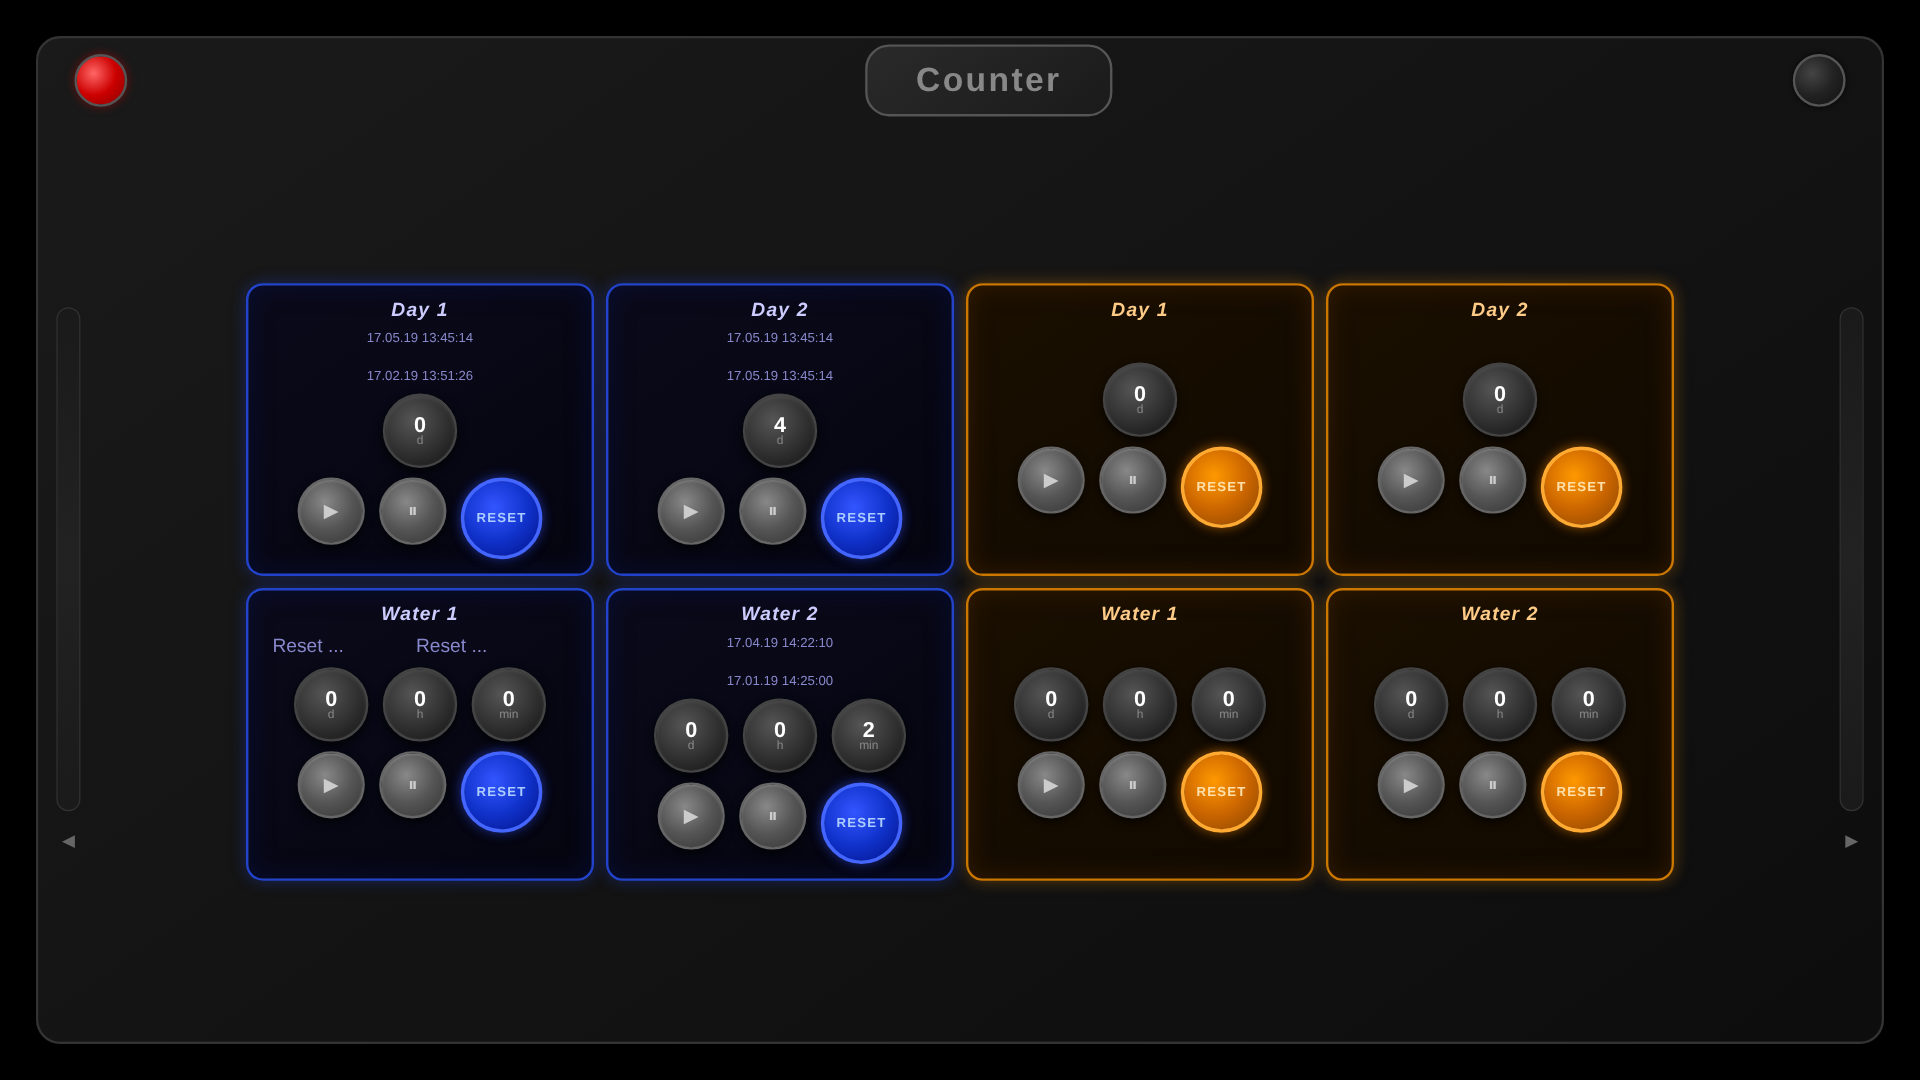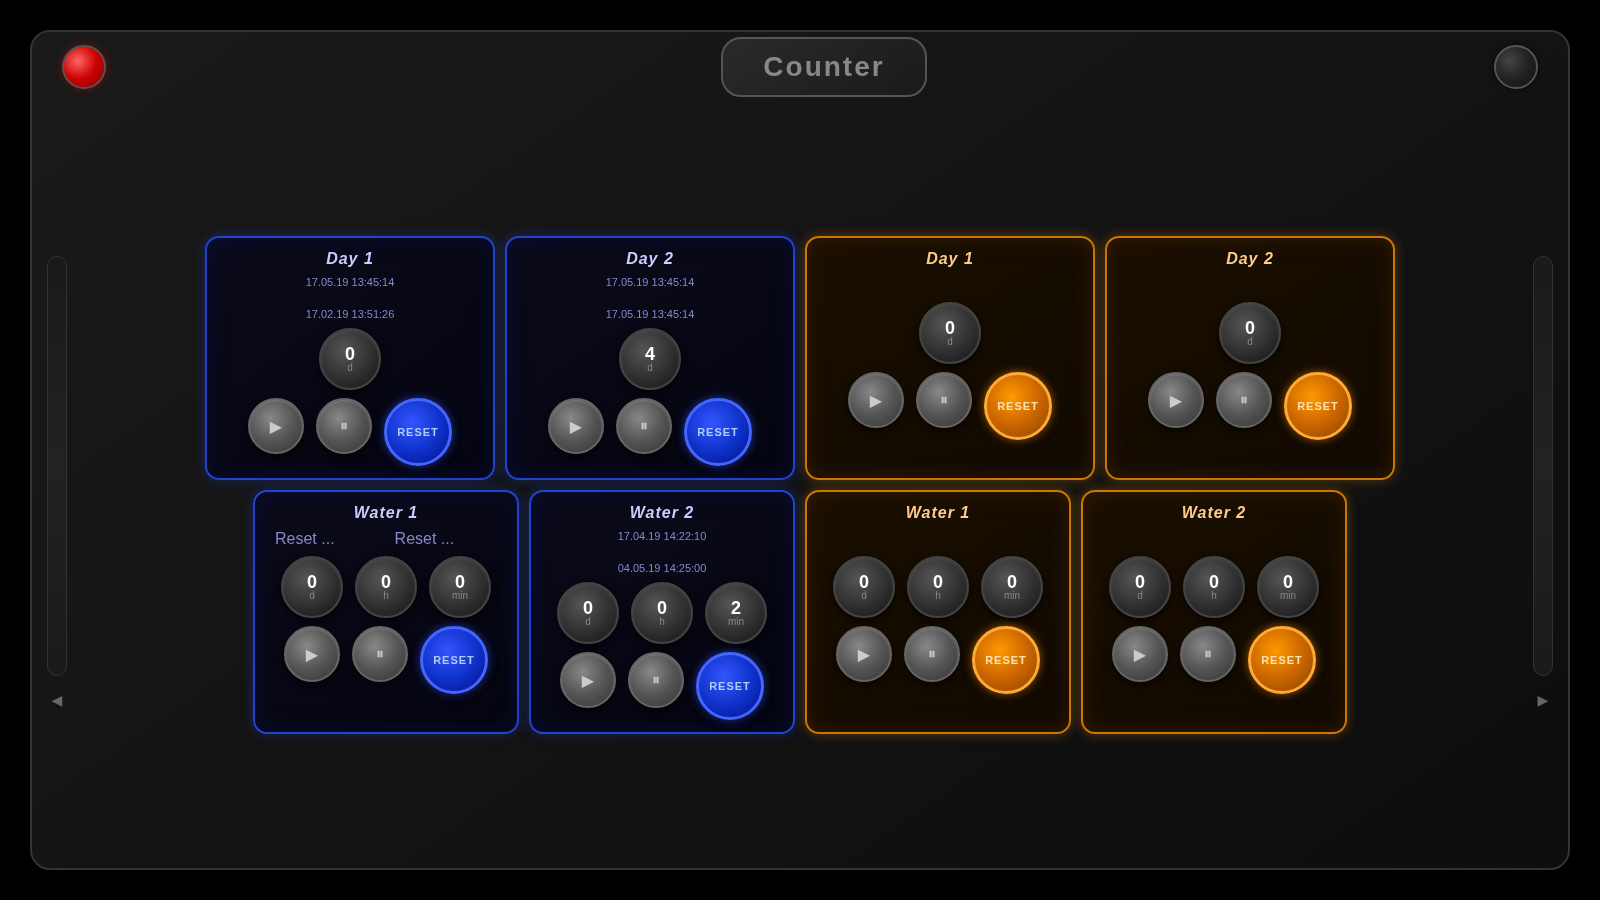--- a/index.html
+++ b/index.html
@@ -236,21 +236,21 @@
     
     .card-day {
       width: 290px;
       min-height: 210px;
     }
     .card-day-orange {
       width: 290px;
       min-height: 210px;
     }
     .card-water {
-      width: 266px;
+      width: 290px;
       min-height: 210px;
     }
     
     .reset-labels {
       display: flex;
       flex-direction: row;
       gap: 60px;
       font-size: 16px;
       color: #8888cc;
       width: 100%;
@@ -378,21 +378,21 @@
             <div class="round-btn play"></div>
             <div class="round-btn pause"></div>
             <div class="reset-btn">RESET</div>
           </div>
         </div>
 
         <div class="counter-card card-blue card-water">
           <div class="card-title">Water 2</div>
           <div class="timestamp-row">
             <span>17.04.19 14:22:10</span>
-            <span>04.05.19 14:25:00</span>
+            <span>17.01.19 14:25:00</span>
           </div>
           <div class="dials-row">
             <div class="dial">
               <span class="dial-number">0</span>
               <span class="dial-label">d</span>
             </div>
             <div class="dial">
               <span class="dial-number">0</span>
               <span class="dial-label">h</span>
             </div>

